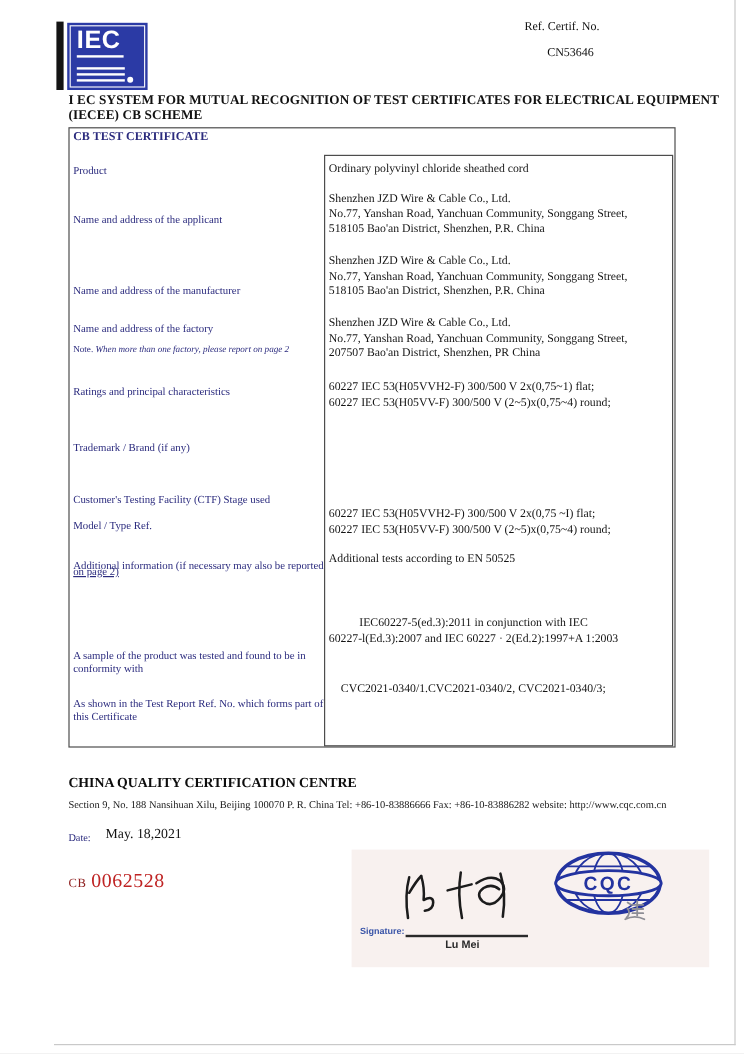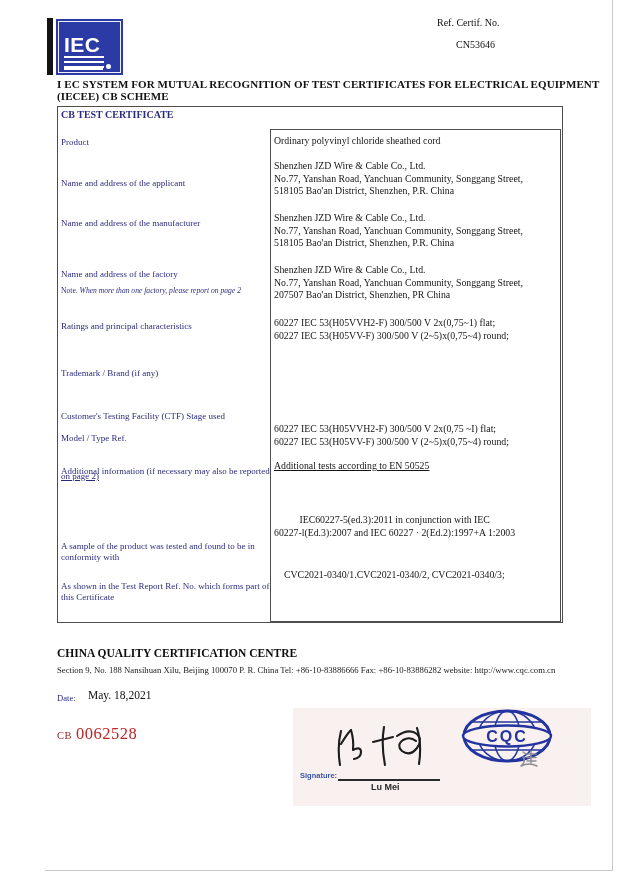--- a/index.html
+++ b/index.html
@@ -6,22 +6,22 @@
   .page{position:relative;width:620px;height:878px;background:#ffffff;
         font-family:"Liberation Serif", serif;color:#111;overflow:hidden;}
   .abs{position:absolute;white-space:nowrap;}
   .b{font-weight:bold;}
 
   
   .iec-logo{position:absolute;left:47px;top:18px;width:80px;height:58px;}
   .iec-bar{position:absolute;left:0;top:0;width:6px;height:57px;background:#141414;}
   .iec-box{position:absolute;left:9px;top:1px;width:67px;height:56px;background:#2b3aa5;}
   .iec-inner{position:absolute;left:2px;top:2px;right:2px;bottom:2px;border:1px solid rgba(255,255,255,.92);}
-  .iec-text{position:absolute;left:8px;top:14px;color:#fff;font-family:"Liberation Sans",sans-serif;
-            font-weight:bold;font-size:21px;letter-spacing:.5px;border-bottom:2px solid #fff;padding:0 2px 11px 0;line-height:24px;}
+  .iec-text{position:absolute;left:8px;top:3px;color:#fff;font-family:"Liberation Sans",sans-serif;
+            font-weight:bold;font-size:21px;letter-spacing:.5px;border-bottom:2px solid #fff;padding:0 2px 0 0;line-height:24px;}
   .iec-line{position:absolute;left:8px;height:2px;background:#fff;}
   .iec-dot{position:absolute;width:5px;height:5px;border-radius:50%;background:#fff;}
 
   
   .cert-box{position:absolute;left:57px;top:106px;width:506px;height:517px;border:1px solid #4d4d4d;box-sizing:border-box;}
   .val-box{position:absolute;left:212px;top:22px;width:291px;height:493px;border:1px solid #4d4d4d;box-sizing:border-box;}
   .cert-title{position:absolute;left:3px;top:2px;font-size:10px;font-weight:bold;color:#2b2b7e;white-space:nowrap;}
   .lbl{position:absolute;font-size:9px;color:#2b2b7e;white-space:nowrap;}
   .val{position:absolute;font-size:9.8px;color:#151515;line-height:12.6px;white-space:nowrap;}
   .note{position:absolute;font-size:7.6px;color:#2b2b7e;white-space:nowrap;}
@@ -81,21 +81,21 @@
     <div class="lbl" style="left:3px;top:30px;">Product</div>
     <div class="val" style="left:216px;top:28px;">Ordinary polyvinyl chloride sheathed cord</div>
 
     <div class="lbl" style="left:3px;top:71px;">Name and address of the applicant</div>
     <div class="val" style="left:216px;top:53px;">
       <div>Shenzhen JZD Wire &amp; Cable Co., Ltd.</div>
       <div>No.77, Yanshan Road, Yanchuan Community, Songgang Street,</div>
       <div>518105 Bao'an District, Shenzhen, P.R. China</div>
     </div>
 
-    <div class="lbl" style="left:3px;top:111px;">Name and address of the manufacturer</div>
+    <div class="lbl" style="left:3px;top:130px;">Name and address of the manufacturer</div>
     <div class="val" style="left:216px;top:105px;">
       <div>Shenzhen JZD Wire &amp; Cable Co., Ltd.</div>
       <div>No.77, Yanshan Road, Yanchuan Community, Songgang Street,</div>
       <div>518105 Bao'an District, Shenzhen, P.R. China</div>
     </div>
 
     <div class="lbl" style="left:3px;top:162px;">Name and address of the factory</div>
     <div class="note" style="left:3px;top:179px;"><span>Note. </span><i>When more than one factory, please report on page 2</i></div>
     <div class="val" style="left:216px;top:157px;">
       <div>Shenzhen JZD Wire &amp; Cable Co., Ltd.</div>
@@ -114,21 +114,21 @@
     <div class="lbl" style="left:3px;top:304px;">Customer's Testing Facility (CTF) Stage used</div>
 
     <div class="lbl" style="left:3px;top:326px;">Model / Type Ref.</div>
     <div class="val" style="left:216px;top:316px;">
       <div>60227 IEC 53(H05VVH2-F) 300/500 V 2x(0,75 ~I) flat;</div>
       <div>60227 IEC 53(H05VV-F) 300/500 V (2~5)x(0,75~4) round;</div>
     </div>
 
     <div class="lbl" style="left:3px;top:359px;">Additional information (if necessary may also be reported</div>
     <div class="lbl" style="left:3px;top:364px;text-decoration:underline;">on page 2)</div>
-    <div class="val" style="left:216px;top:353px;text-decoration:underline;">Additional tests according to EN 50525</div>
+    <div class="val" style="left:216px;top:353px;">Additional tests according to EN 50525</div>
 
     <div class="val" style="left:216px;top:407px;text-align:center;">
       <div>IEC60227-5(ed.3):2011 in conjunction with IEC</div>
       <div>60227-l(Ed.3):2007 and IEC 60227 · 2(Ed.2):1997+A 1:2003</div>
     </div>
     <div class="lbl" style="left:3px;top:434px;">A sample of the product was tested and found to be in</div>
     <div class="lbl" style="left:3px;top:445px;">conformity with</div>
 
     <div class="val" style="left:226px;top:462px;">CVC2021-0340/1.CVC2021-0340/2, CVC2021-0340/3;</div>
     <div class="lbl" style="left:3px;top:474px;">As shown in the Test Report Ref. No. which forms part of</div>

